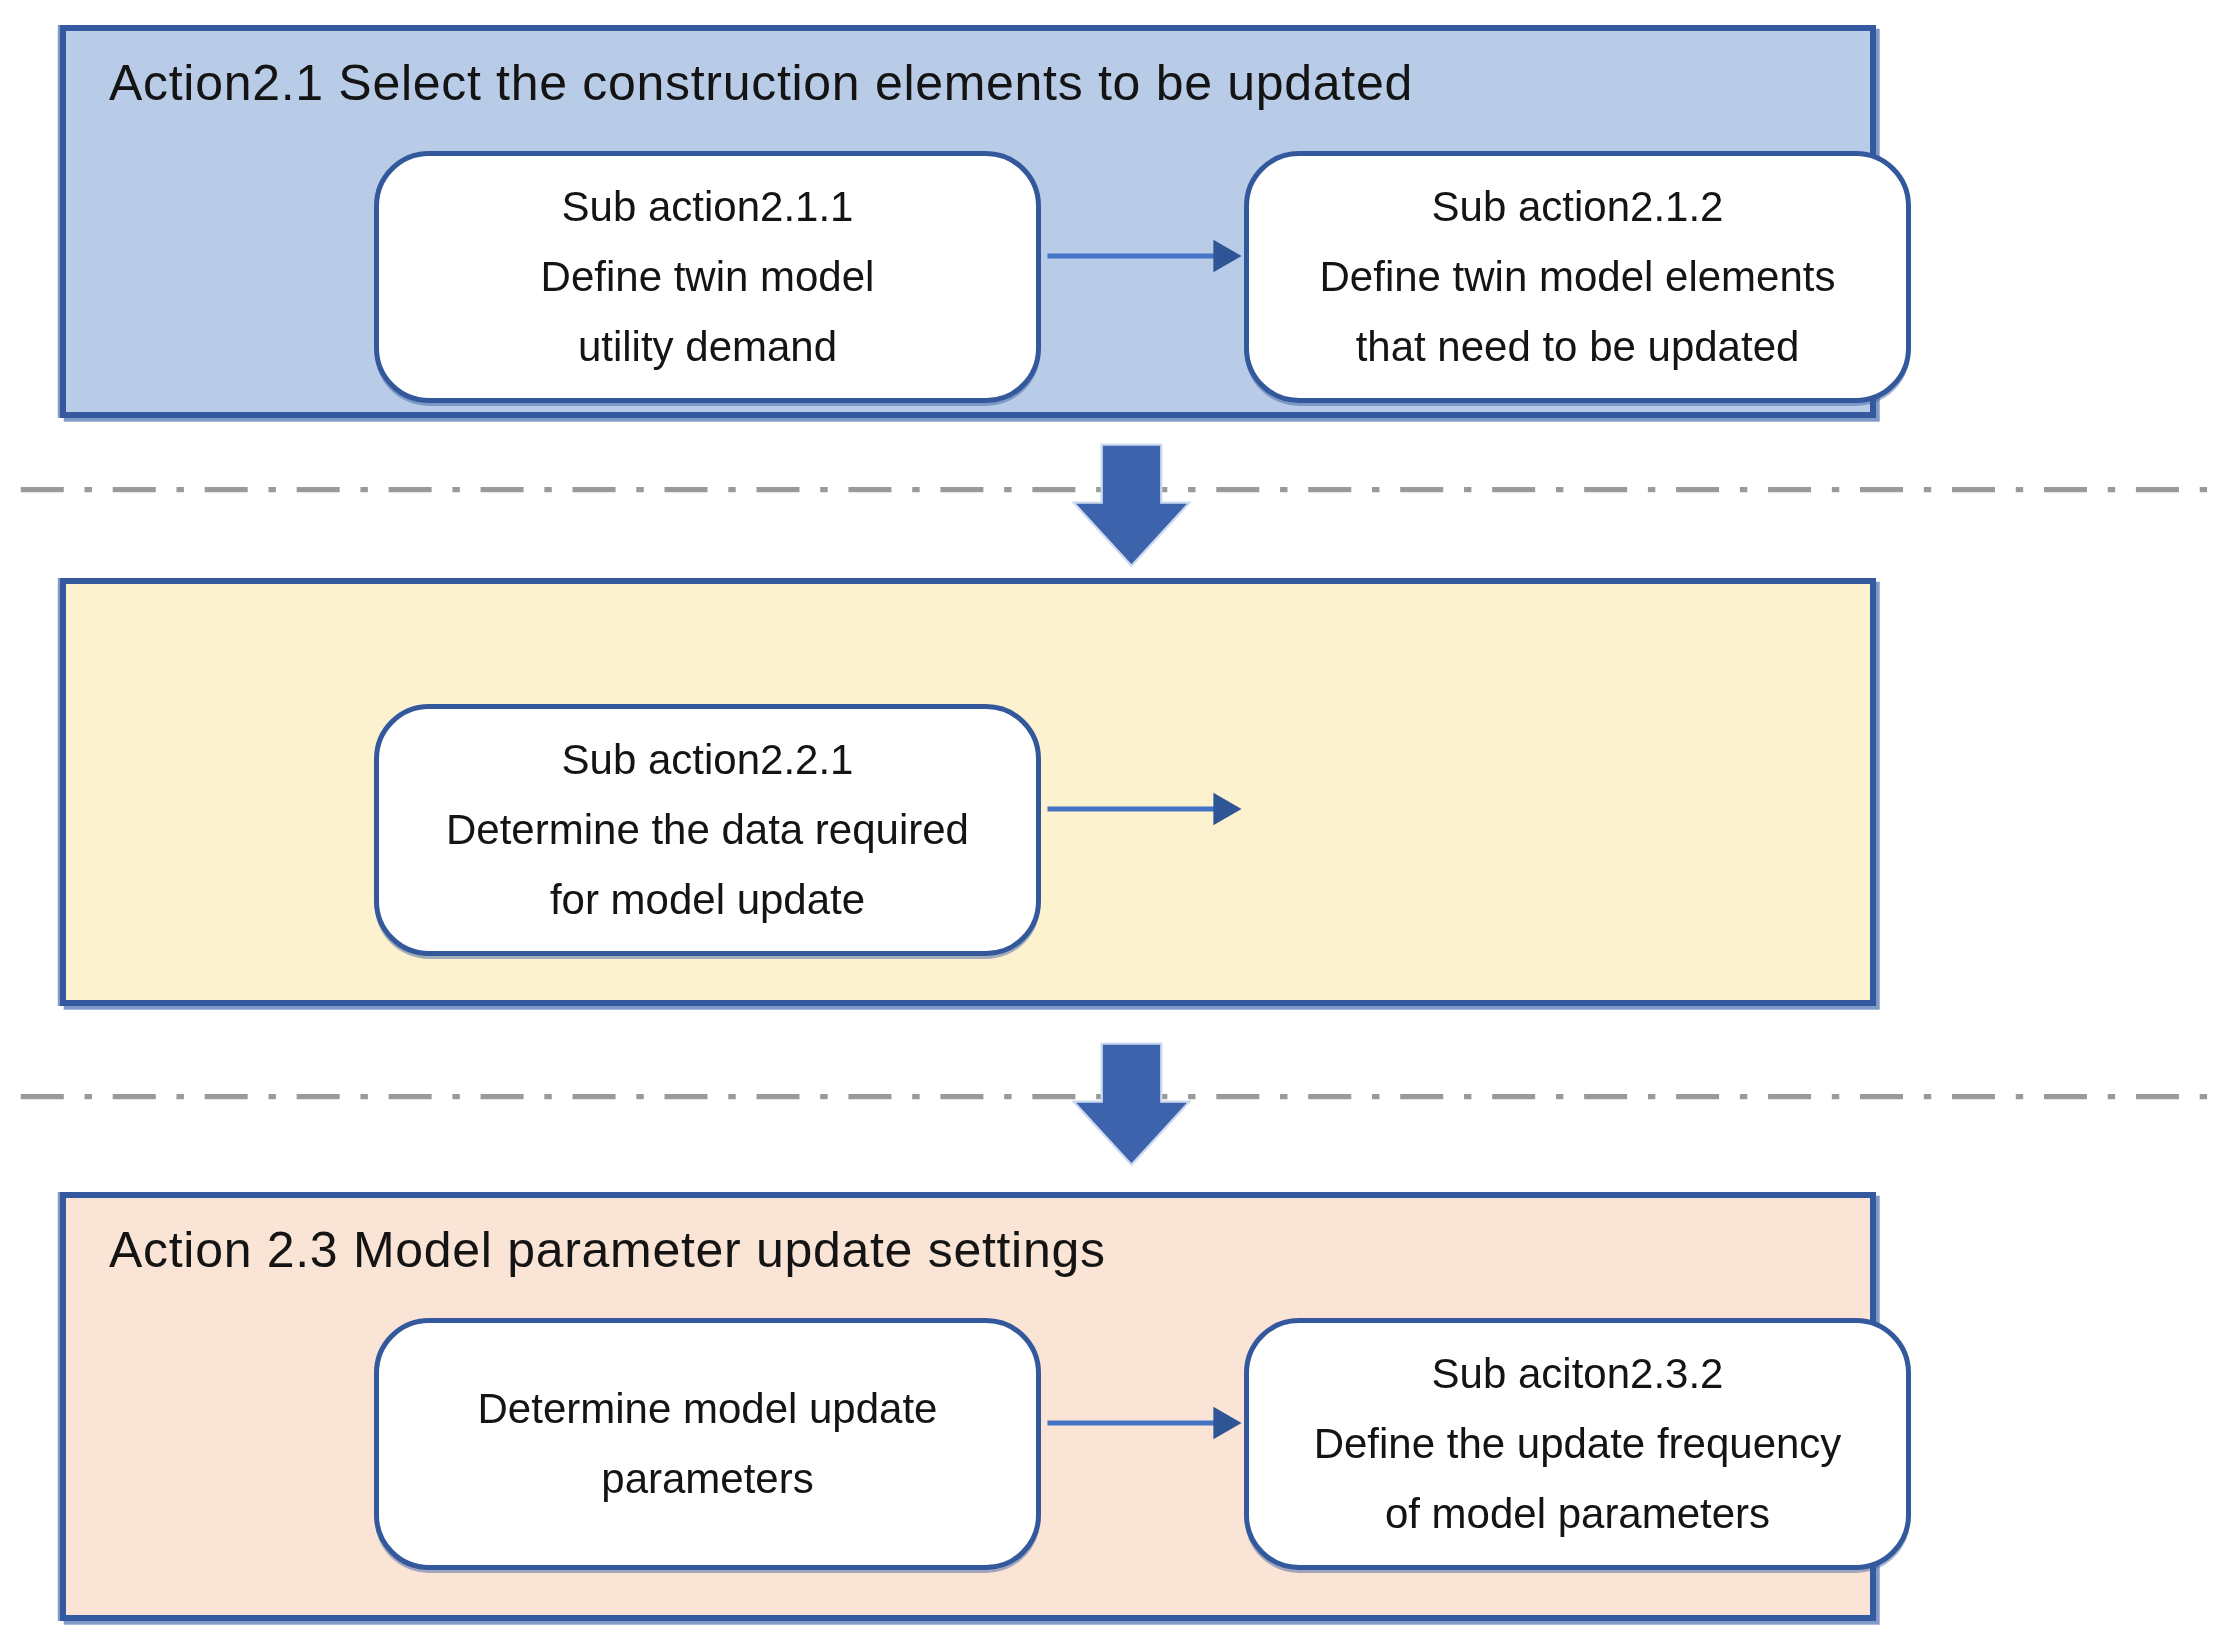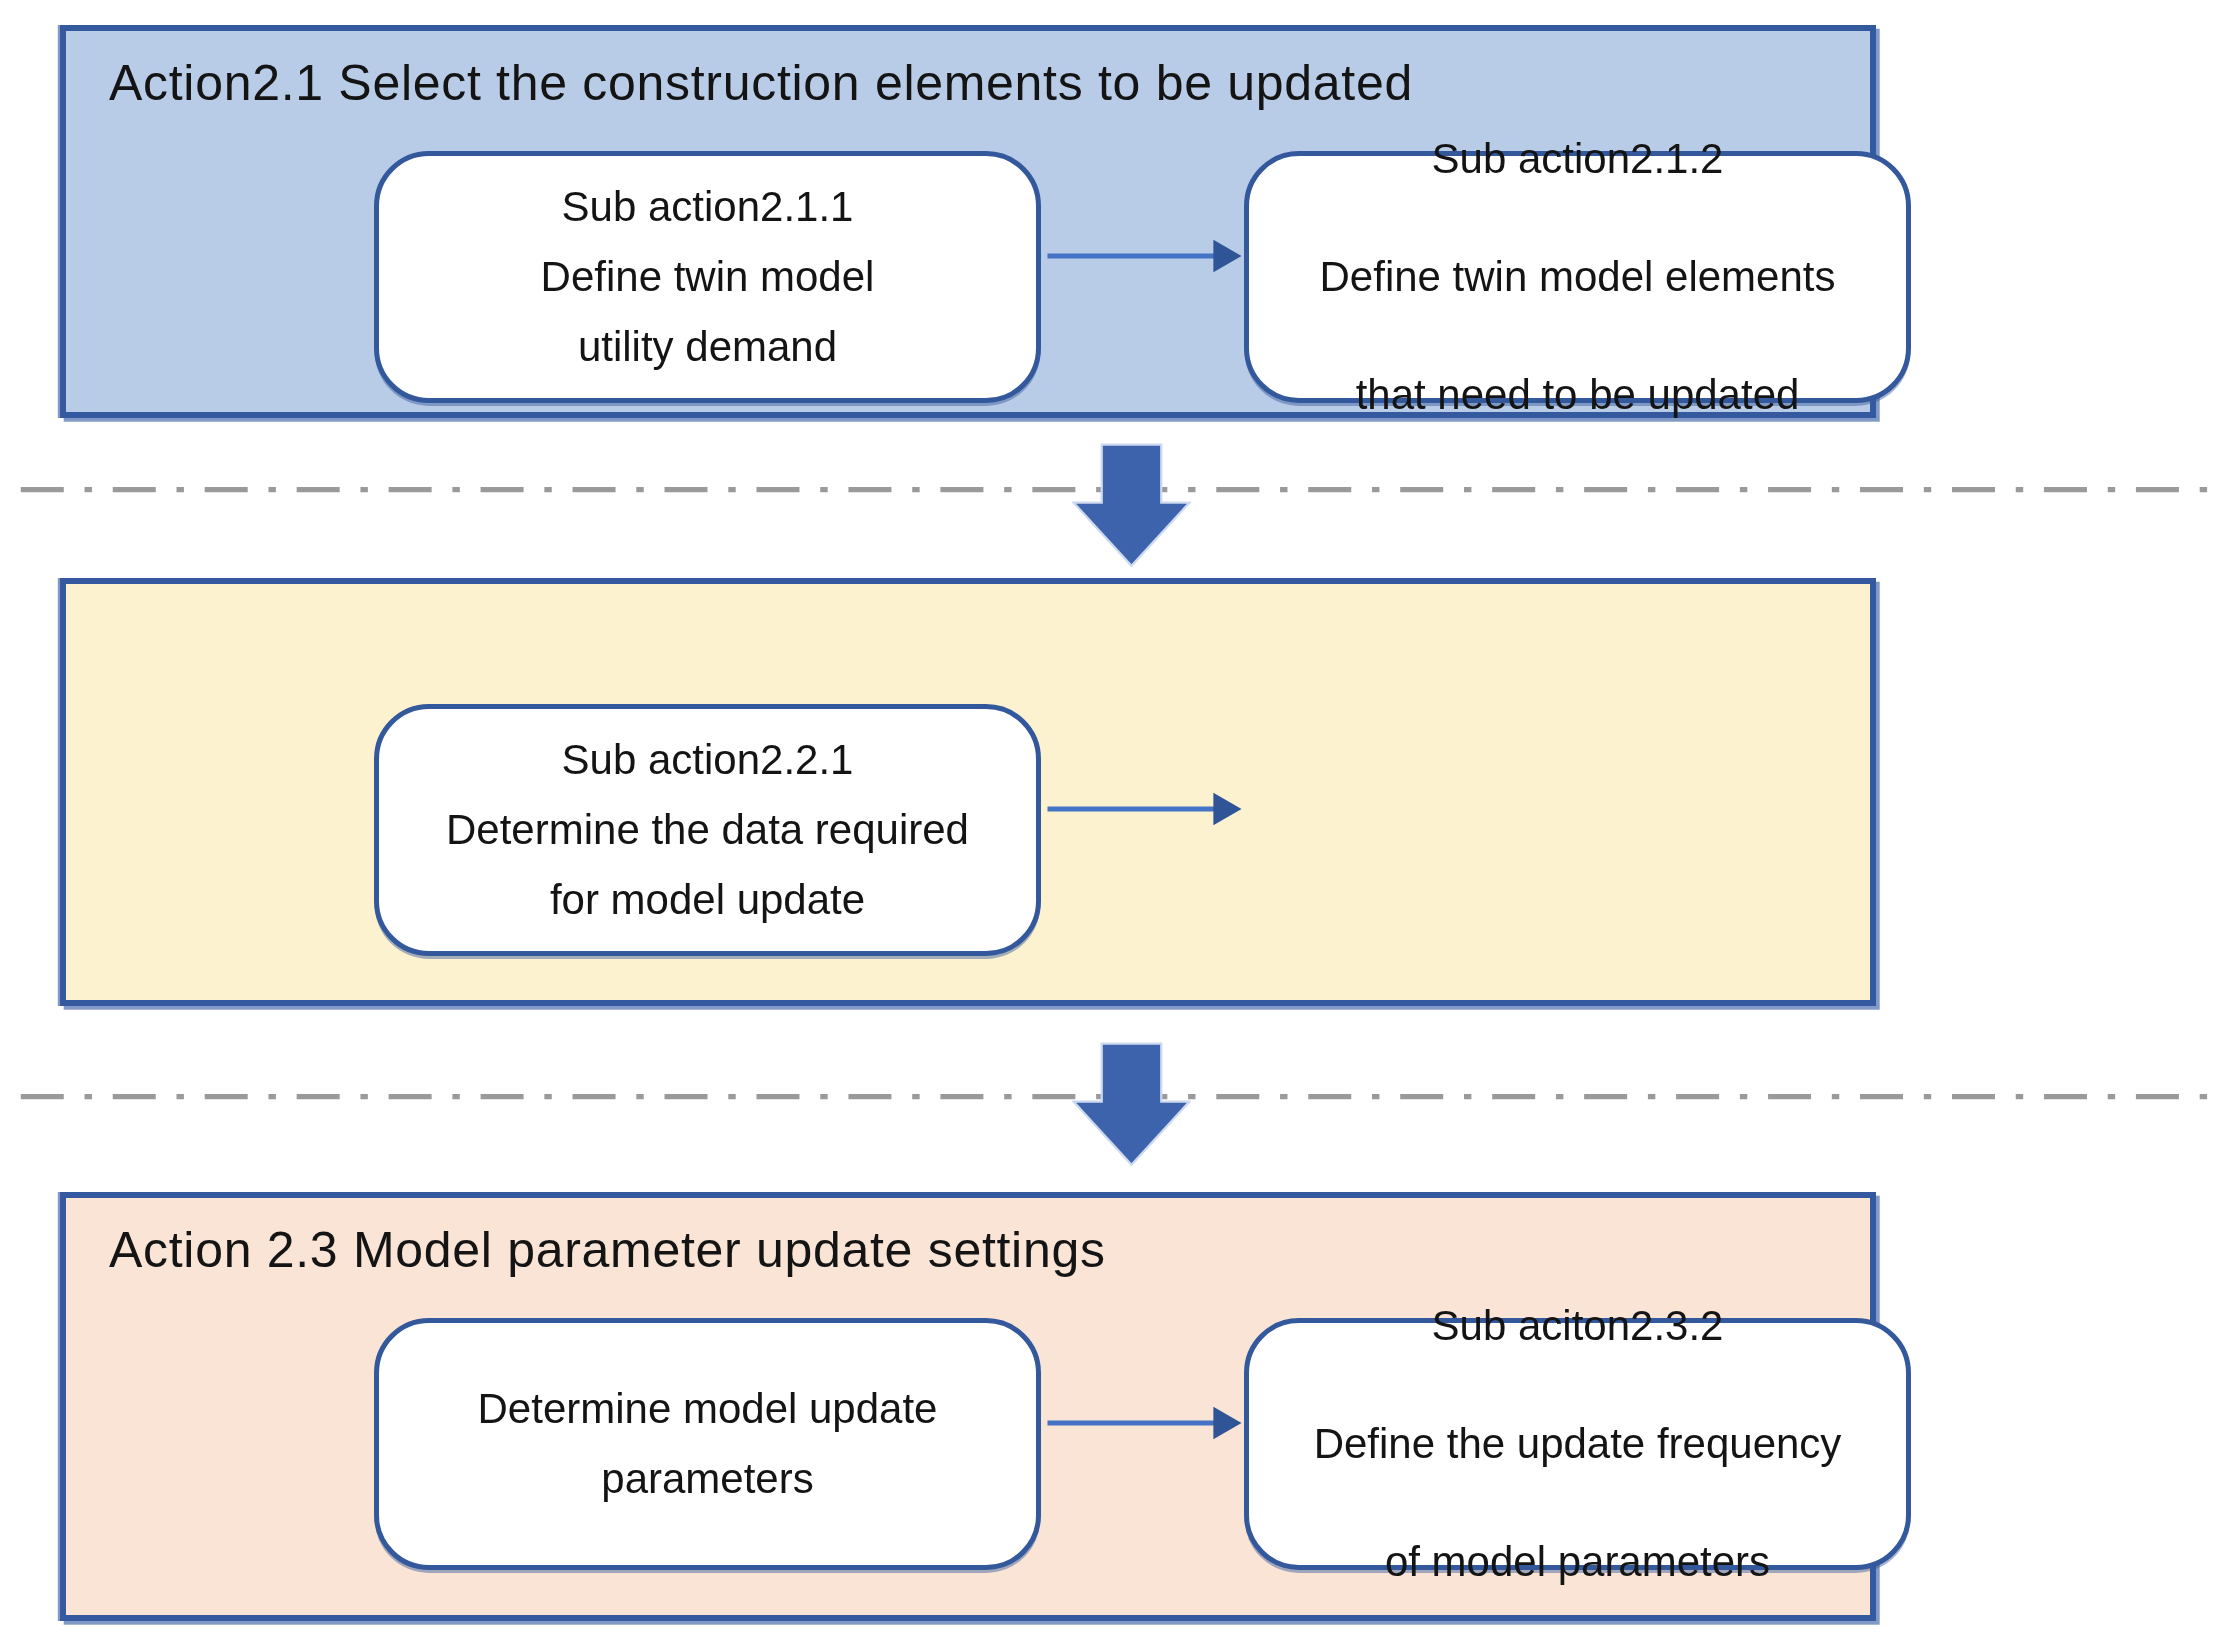--- a/index.html
+++ b/index.html
@@ -30,21 +30,21 @@
   .sub-box{
     position:absolute; width:667px; height:252px; box-sizing:border-box;
     background:var(--box_bg); border:5.2px solid var(--box_border); border-radius:55px;
     box-shadow:0 3.7px 0 -0.7px rgba(53,88,156,.45);
     display:flex; flex-direction:column; justify-content:center; align-items:center;
     text-align:center;
   }
   .sub-box .box-line{ font-size:42px; line-height:70px; white-space:nowrap; }
   .s1 .sub-box, .s2 .sub-box, .s3 .sub-box{ top:120px;align-items:center; }
   .sub-box.a{ left:308px; }
-  .sub-box.b{ left:1178px;gap:48px; }
+  .sub-box.b{ left:1178px; }
   .connector{ position:absolute; left:980px; top:202px; width:197px; height:46px; }
   .separator-line{ position:absolute; left:0; width:2239px; height:9px; }
   .down-arrow{ position:absolute; left:1072px; width:119px; height:125px; }
   #down-arrow-1{ top:443px; }
   #down-arrow-2{ top:1042px; }
   #dash-line-1{ top:485px; }
   #dash-line-2{ top:1092px; }
 </style>
 </head>
 <body>

